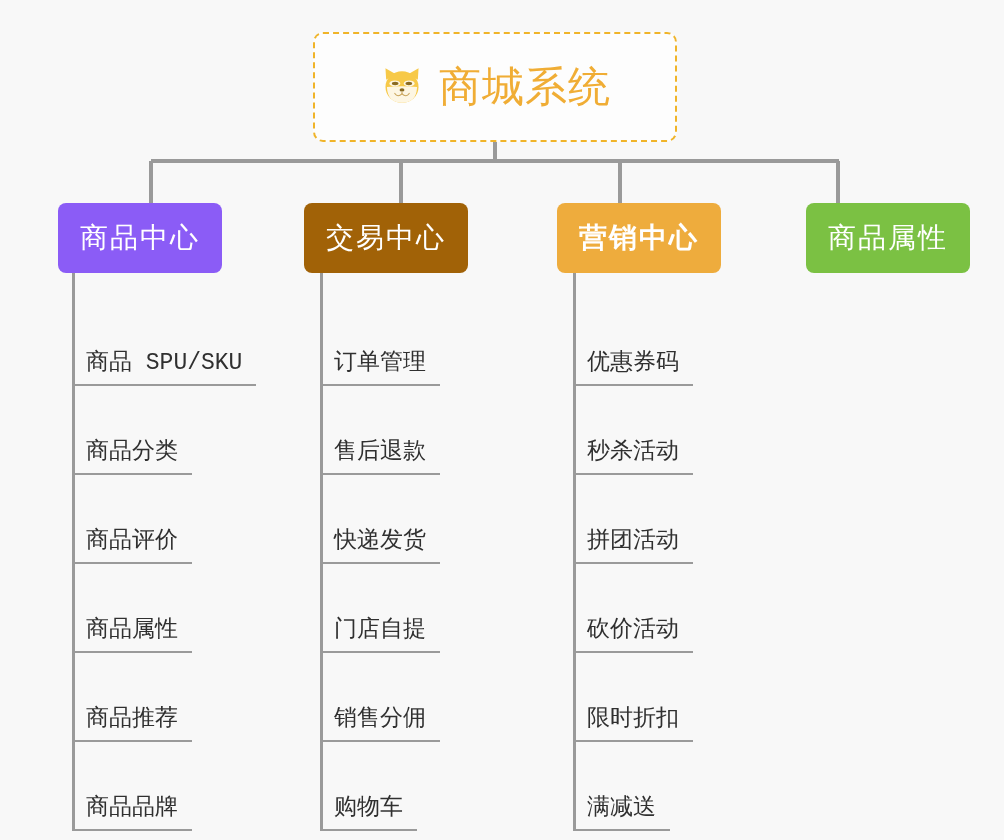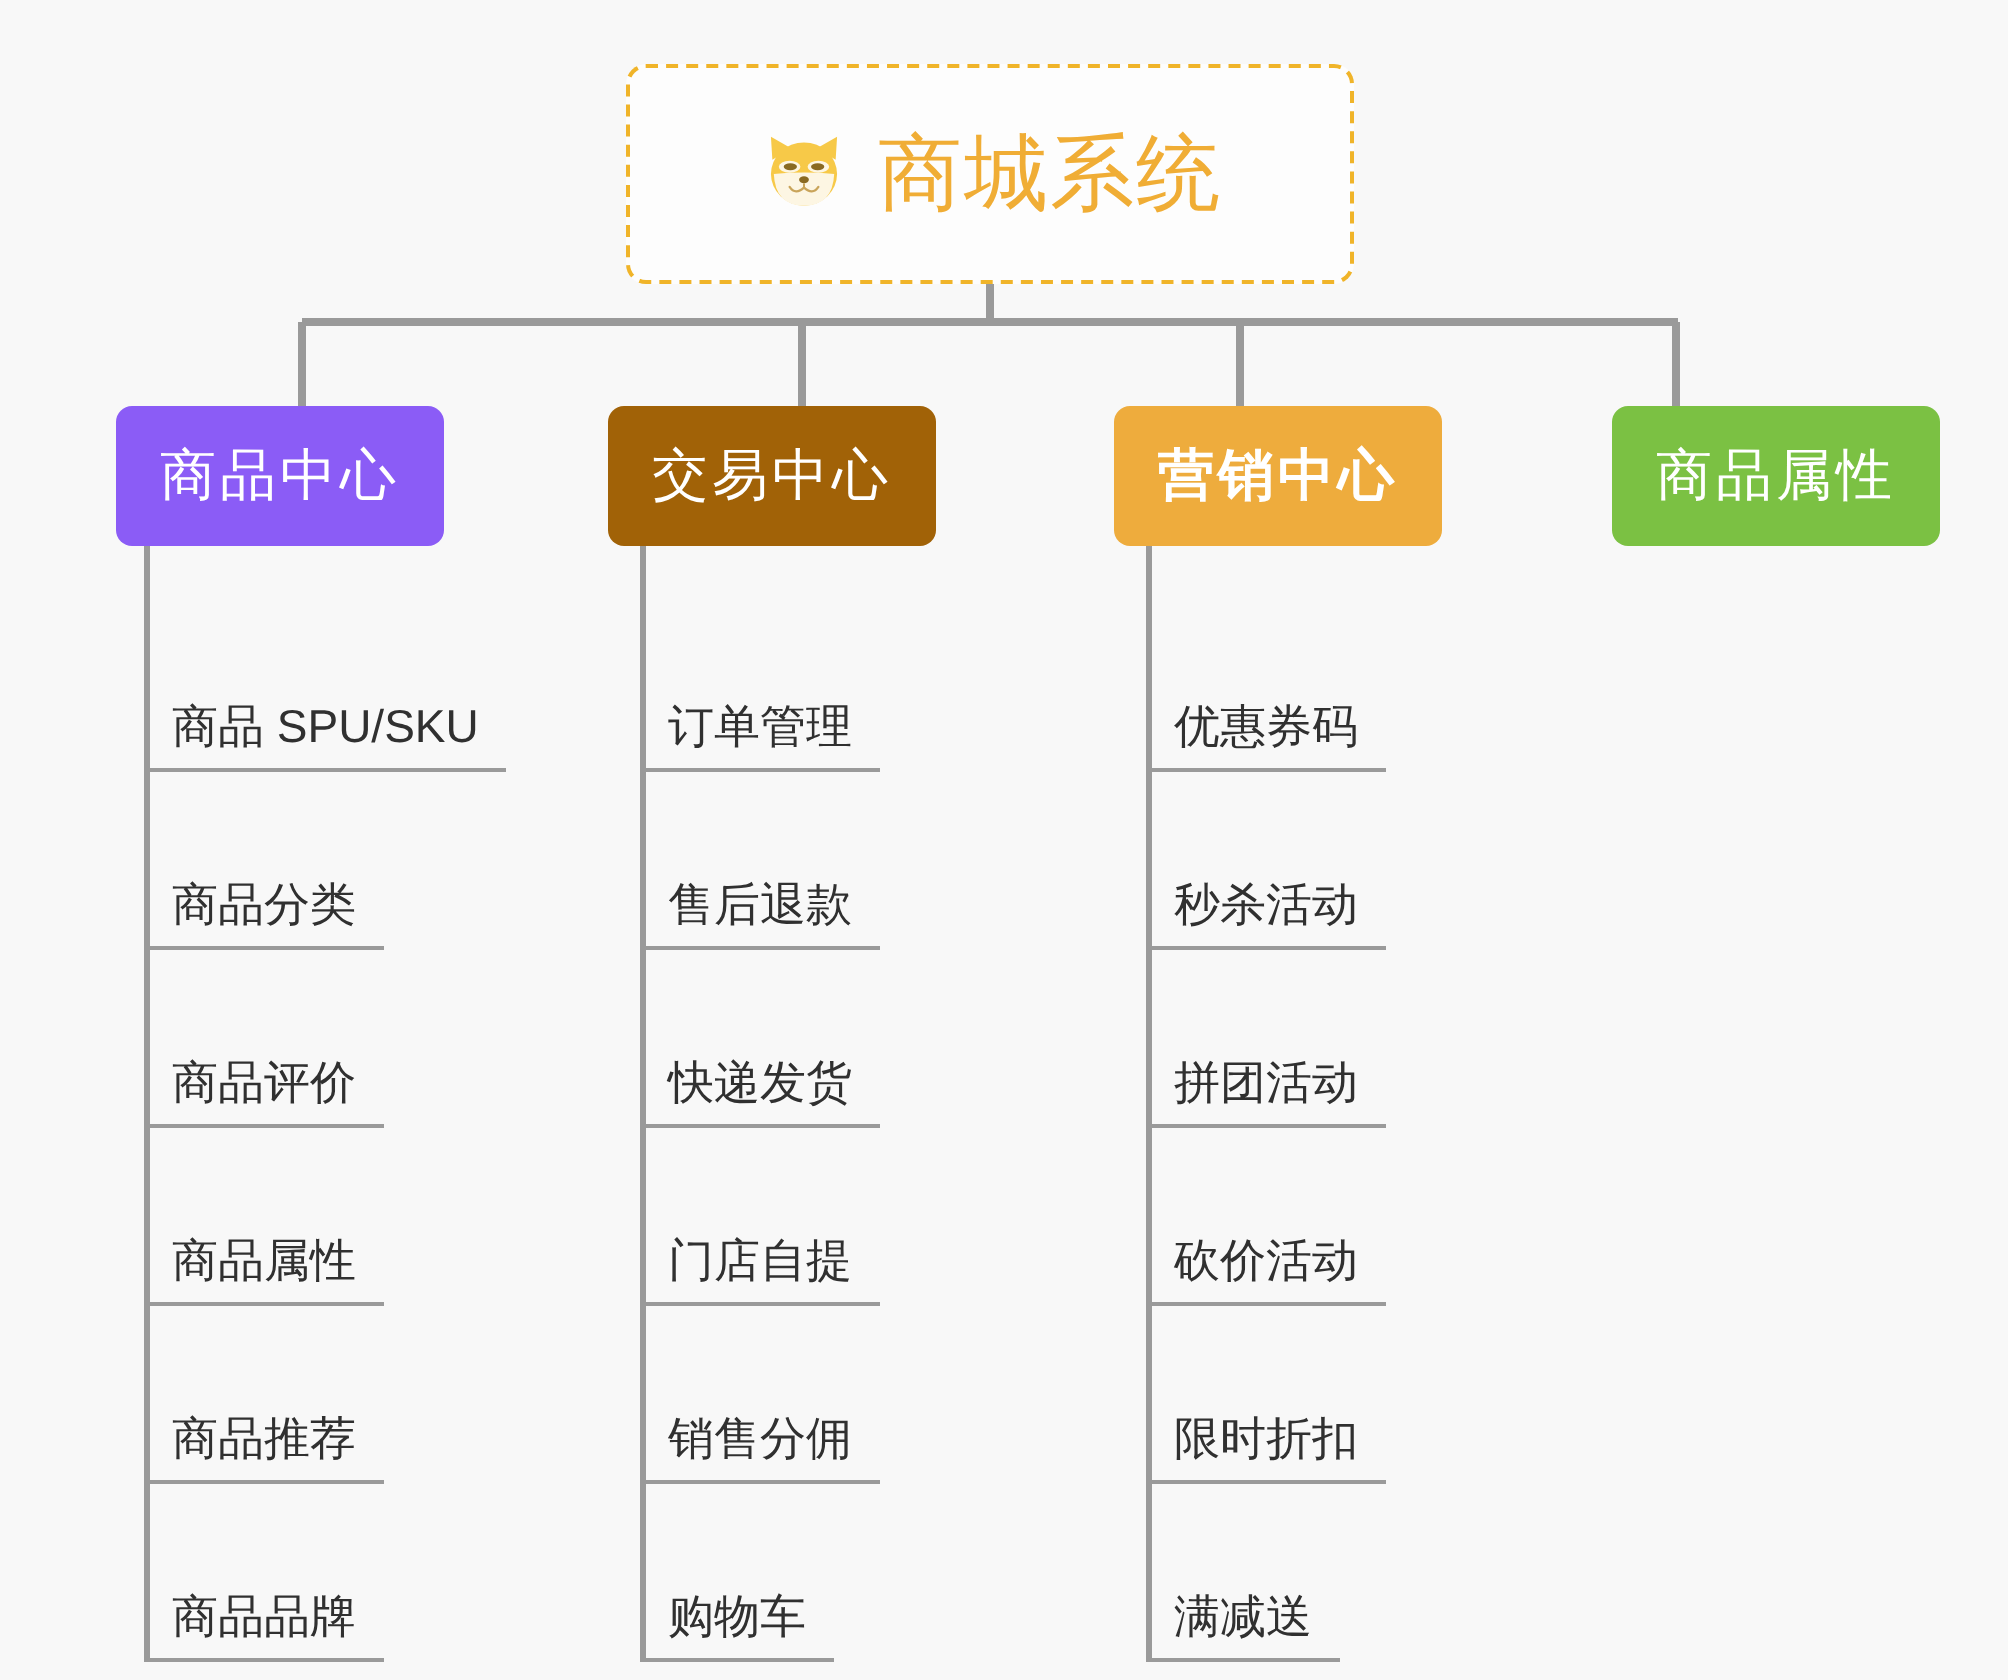--- a/index.html
+++ b/index.html
@@ -91,20 +91,21 @@
     white-space: nowrap;
   }
 
   
   .leaf-list {
     position: relative;
     margin-top: 0;
     padding-top: 24px;
     display: flex;
     flex-direction: column;
+    font-family: Liberation Mono, monospace;
   }
   .leaf-spine {
     position: absolute;
     top: 0;
     width: 3px;
     background: #9a9a9a;
   }
   .leaf {
     height: 89px;
     display: flex;

